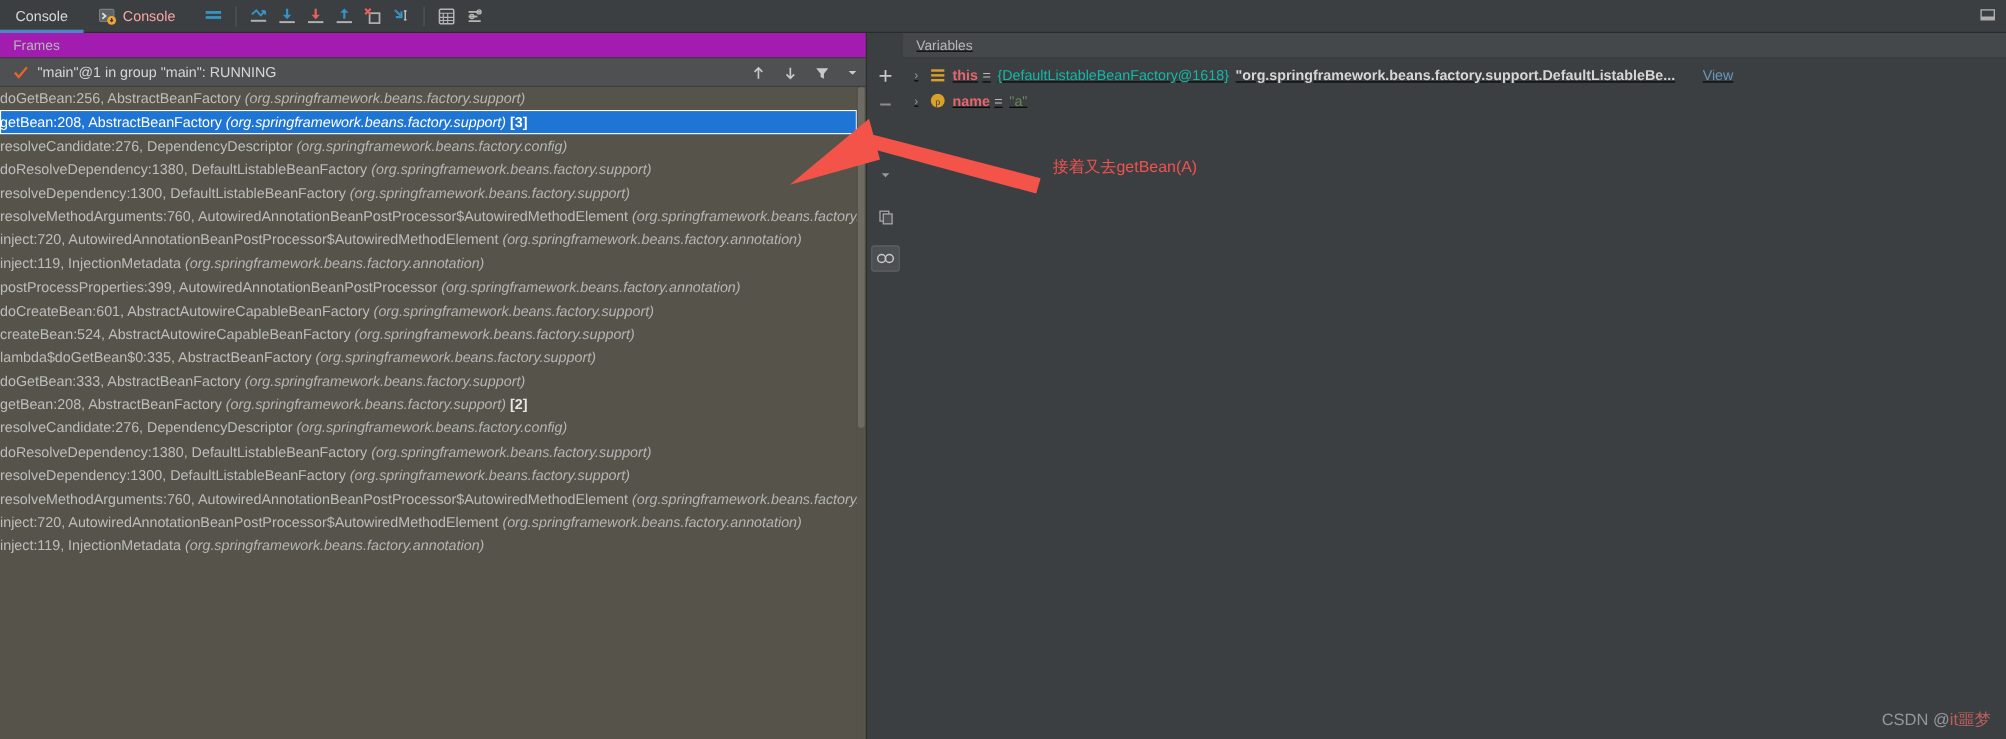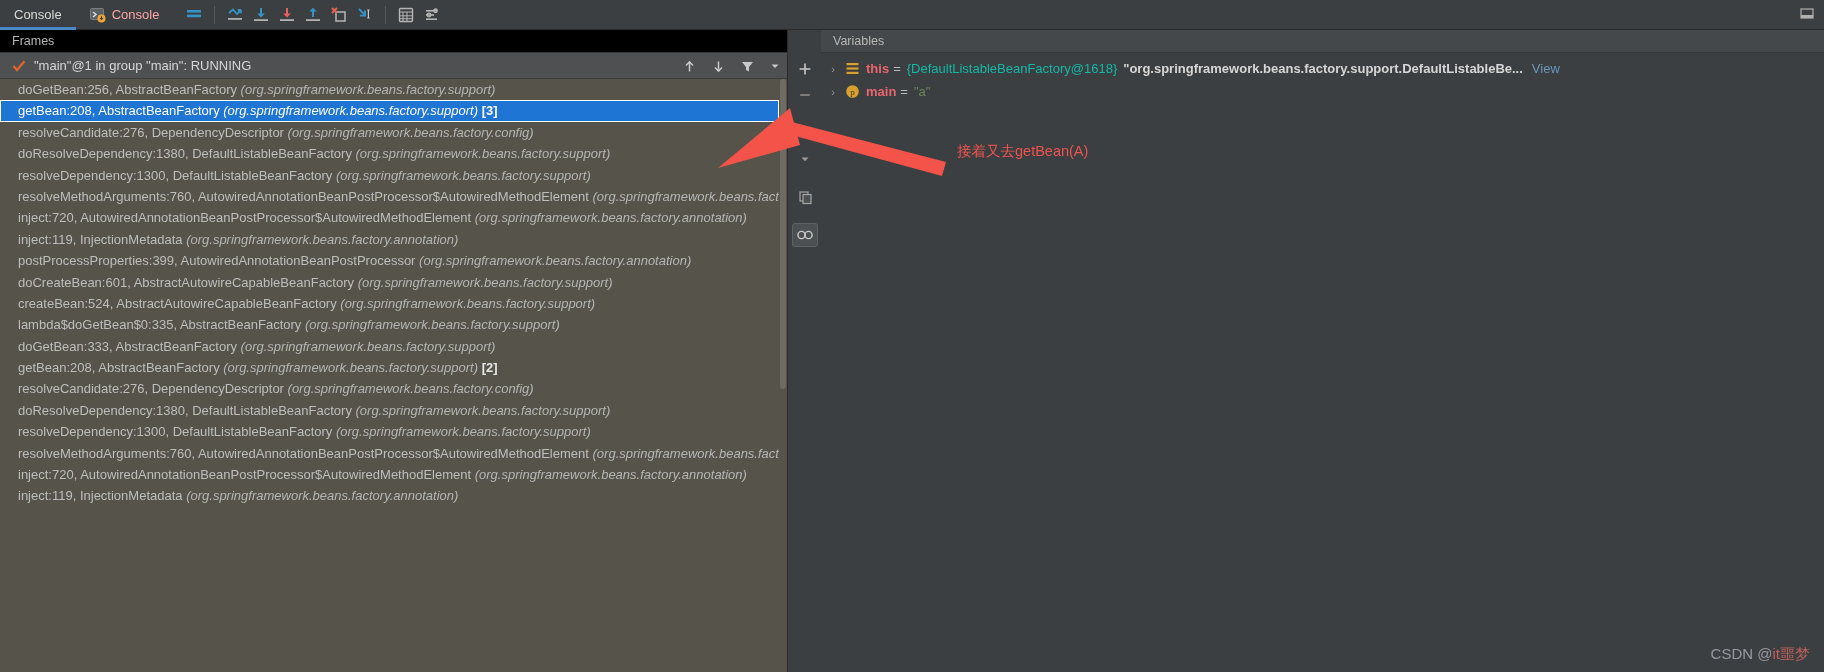--- a/index.html
+++ b/index.html
@@ -38,39 +38,39 @@
   
   .console-ico { position: relative; width: 16px; height: 16px; }
 
   
   .frames-panel {
     position: absolute; left: 0; top: 30px; width: 788px; height: 642px;
     background: #3c3f41; border-right: 1px solid #2b2b2b;
   }
   .panel-title {
     height: 23px; line-height: 23px; padding-left: 12px;
-    color: #b7b7b7; font-size: 12.5px; background: #000000;
+    color: #b7b7b7; font-size: 12.5px; background: #a21caf;
     border-bottom: 1px solid #35383a;
   }
   .thread-row {
     height: 26px; display: flex; align-items: center; gap: 8px;
     padding-left: 12px; background: #4e5052; color: #d6d6d6; font-size: 13px;
     border-bottom: 1px solid #3a3c3e;
     position: relative;
   }
   .thread-ctrls {
     position: absolute; right: 6px; top: 0; height: 26px;
     display: flex; align-items: center; gap: 14px;
   }
   .frames-list {
     position: absolute; left: 0; top: 49px; right: 8px; bottom: 0;
     background: #56544a; overflow: hidden;
   }
   .frame-row {
-    height: 21.4px; line-height: 21.4px; padding-left: 18px;
+    height: 21.4px; line-height: 21.4px; 
     color: #bdbdbd; font-size: 13px; white-space: nowrap; overflow: hidden;
   }
   .frame-row .pkg { font-style: italic; color: #b5b5b5; }
   .frame-row .cnt { font-weight: bold; color: #e6e6e6; }
   .frame-row.selected {
     background: #1f75d3; color: #ffffff;
     outline: 1px solid #ffffff; outline-offset: -1px;
   }
   .frame-row.selected .pkg { color: #ffffff; }
   .frame-row.selected .cnt { color: #ffffff; }
@@ -95,20 +95,21 @@
     width: 26px; height: 24px; display: flex; align-items: center; justify-content: center;
     color: #a9b7c6; font-size: 15px; border-radius: 3px;
   }
   .vbtn.boxed { background: #4d5052; border: 1px solid #5e6264; }
   .vgap { height: 10px; }
 
   
   .vars-panel {
     position: absolute; left: 821px; top: 30px; right: 0; height: 642px;
     background: #3c3f41;
+    text-decoration: underline;
   }
   .vars-title {
     height: 23px; line-height: 23px; padding-left: 12px;
     color: #b7b7b7; font-size: 12.5px; background: #45484a;
     border-bottom: 1px solid #35383a;
   }
   .var-row {
     height: 23px; display: flex; align-items: center; gap: 6px;
     padding-left: 6px; font-size: 13px; color: #bbbbbb; white-space: nowrap;
   }
@@ -359,31 +360,31 @@
             <svg class="vico" viewBox="0 0 15 15">
               <rect x="1.5" y="2" width="12" height="2.2" fill="#d9a02b"></rect>
               <rect x="1.5" y="6.4" width="12" height="2.2" fill="#d9a02b"></rect>
               <rect x="1.5" y="10.8" width="12" height="2.2" fill="#d9a02b"></rect>
             </svg>
           </span>
           <span class="vname">this</span>
           <span class="veq" style="margin-left: -2px;"> = </span>
           <span class="vobj">{DefaultListableBeanFactory@1618} </span>
           <span class="vtoStr">"org.springframework.beans.factory.support.DefaultListableBe...</span>
-          <span class="vview" style="margin-left: 3px; text-align: center;">View</span>
+          <span class="vview" style="margin-left: 19px; text-align: center;">View</span>
         </div>
         <div class="var-row">
           <span class="chev">›</span>
           <span style="width: 15px; height: 15px; display: block; flex: 0 0 auto;">
             <svg class="vico" viewBox="0 0 15 15">
               <circle cx="7.5" cy="7.5" r="6.3" fill="#d9a02b"></circle>
               <text x="7.5" y="11" font-size="9" text-anchor="middle" fill="#3c3f41" font-family="Liberation Serif, serif">p</text>
             </svg>
           </span>
-          <span class="vname">main</span>
+          <span class="vname">name</span>
           <span class="veq" style="margin-left: -2px;"> = </span>
           <span class="vstr">"a"</span>
         </div>
       </div>
   </div>
 
   <svg class="annot-svg" width="1824" height="672">
     <path d="M 946 162 L 784 120 L 784 133 L 942 176 Z" fill="#f4534a"></path>
     <path d="M 790 108 L 718 168 L 800 145 Z" fill="#f4534a"></path>
   </svg>

